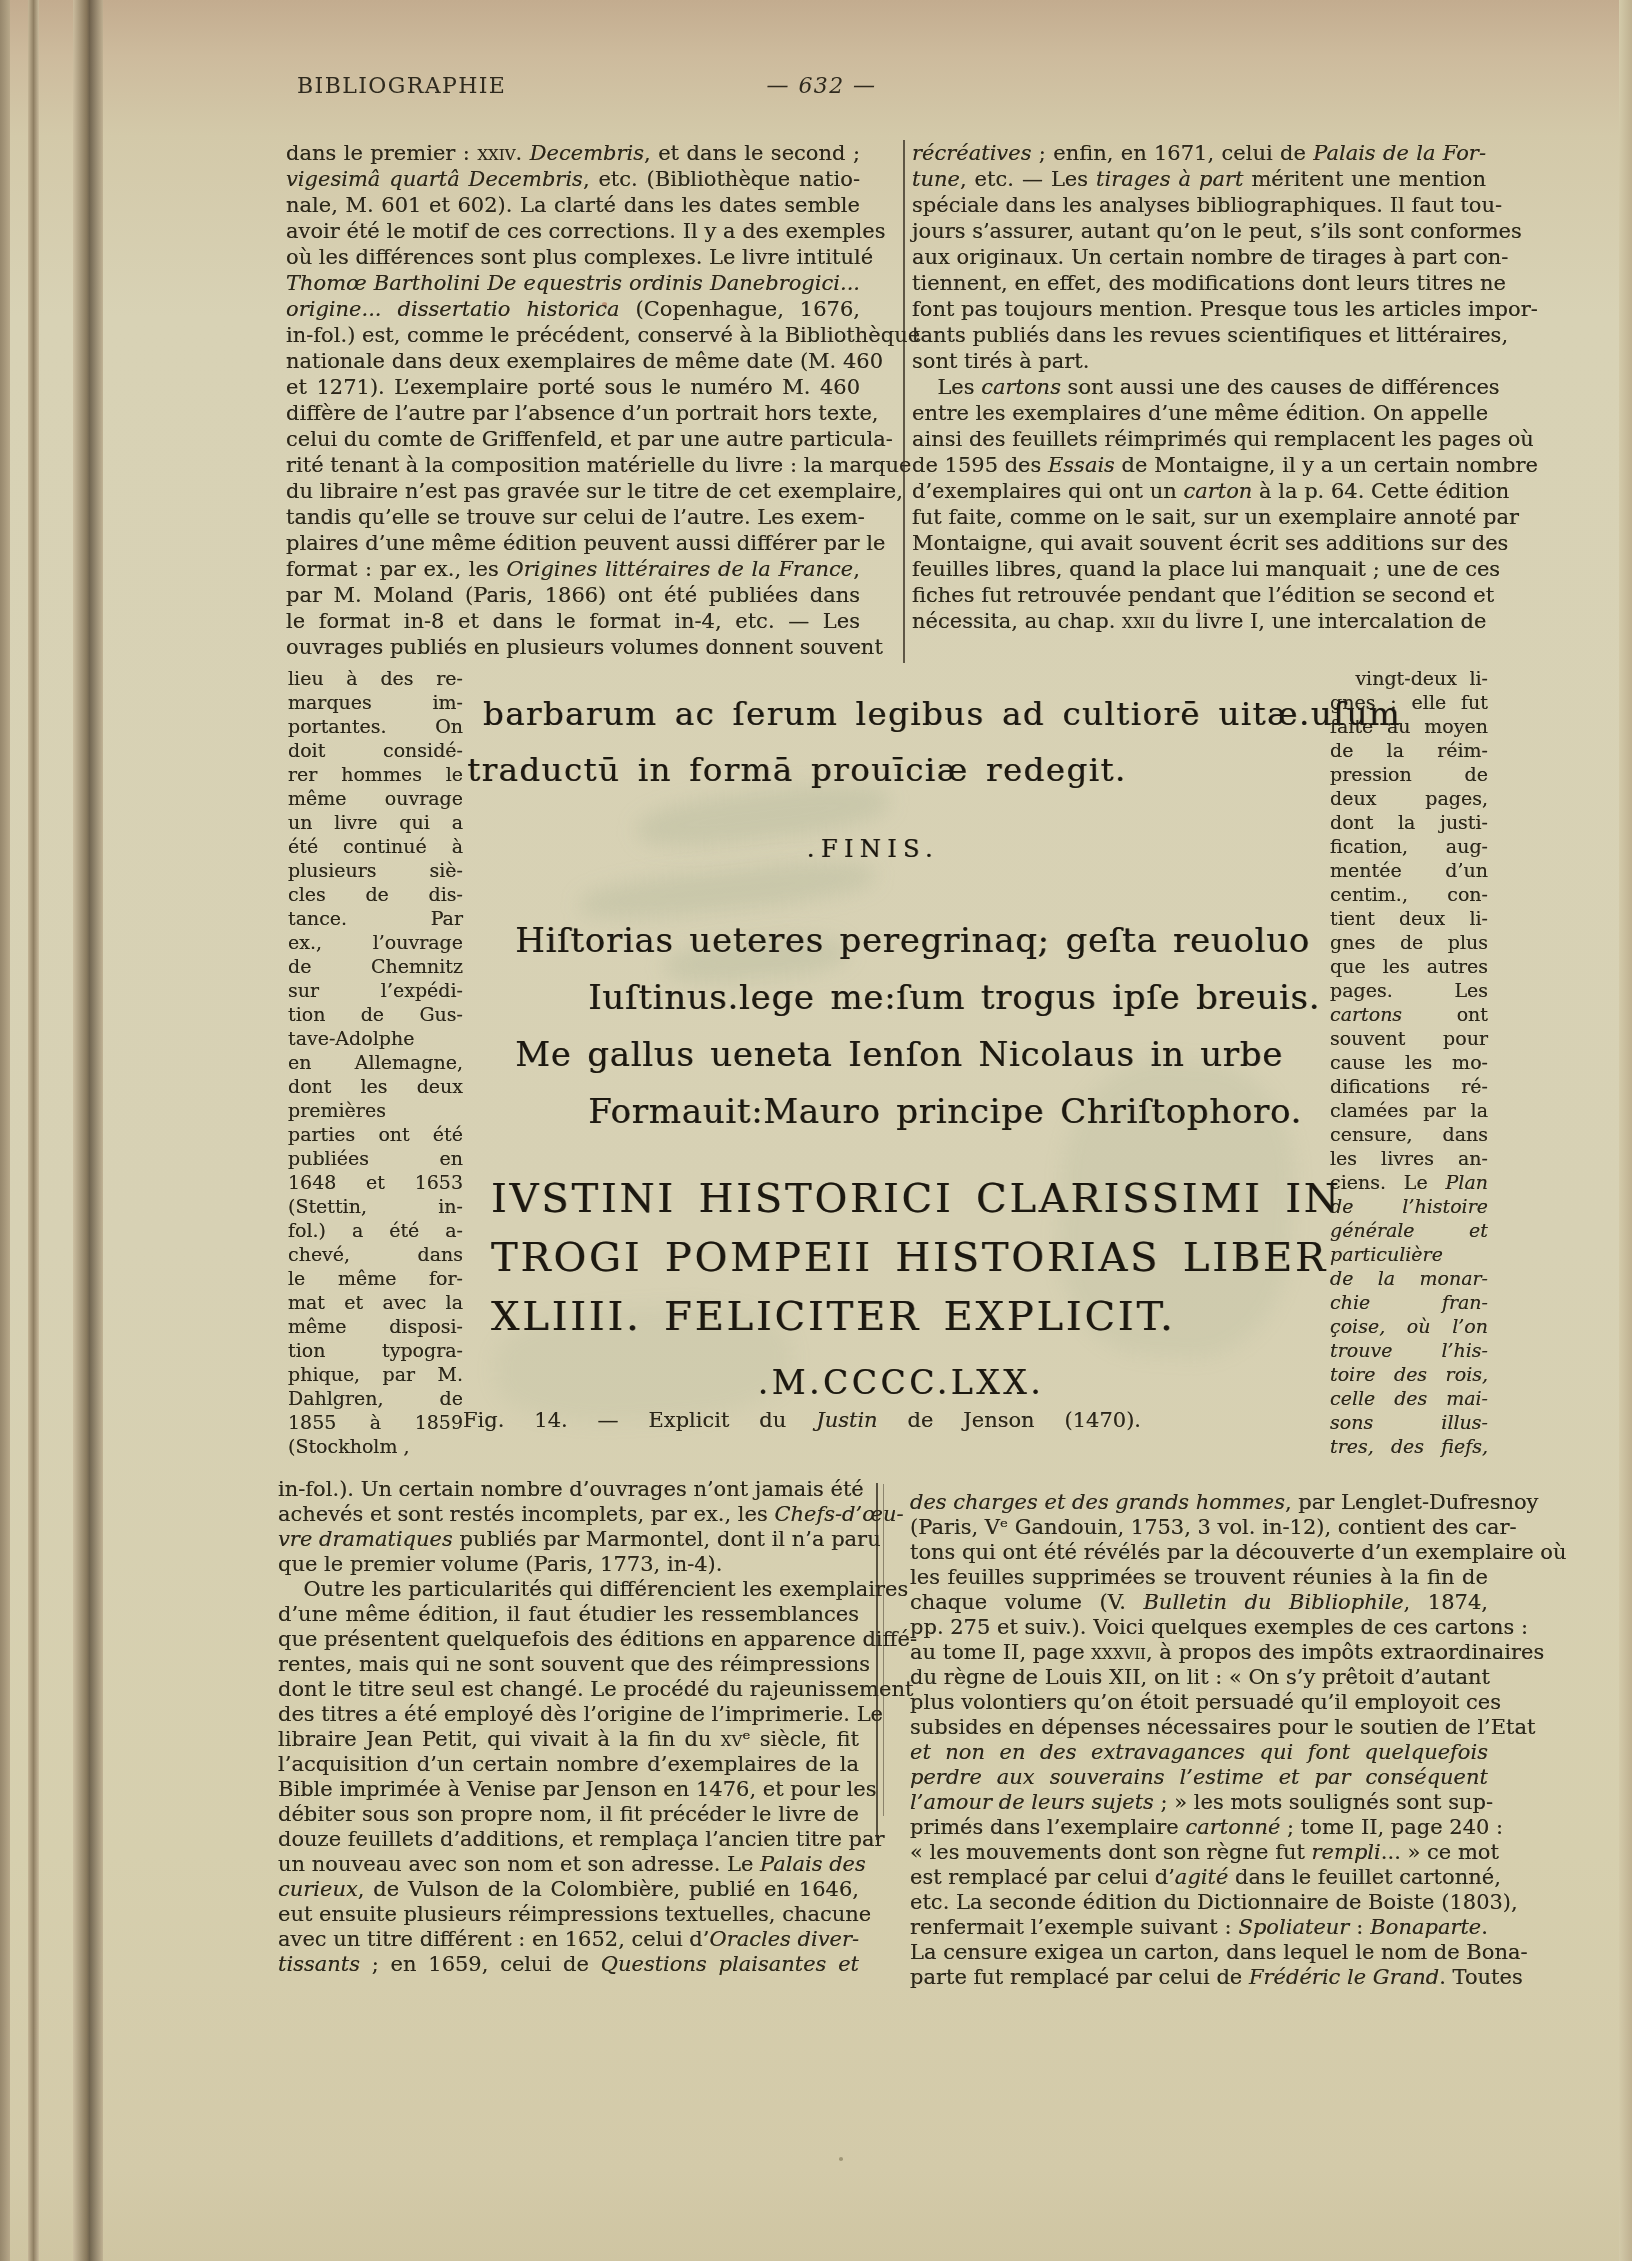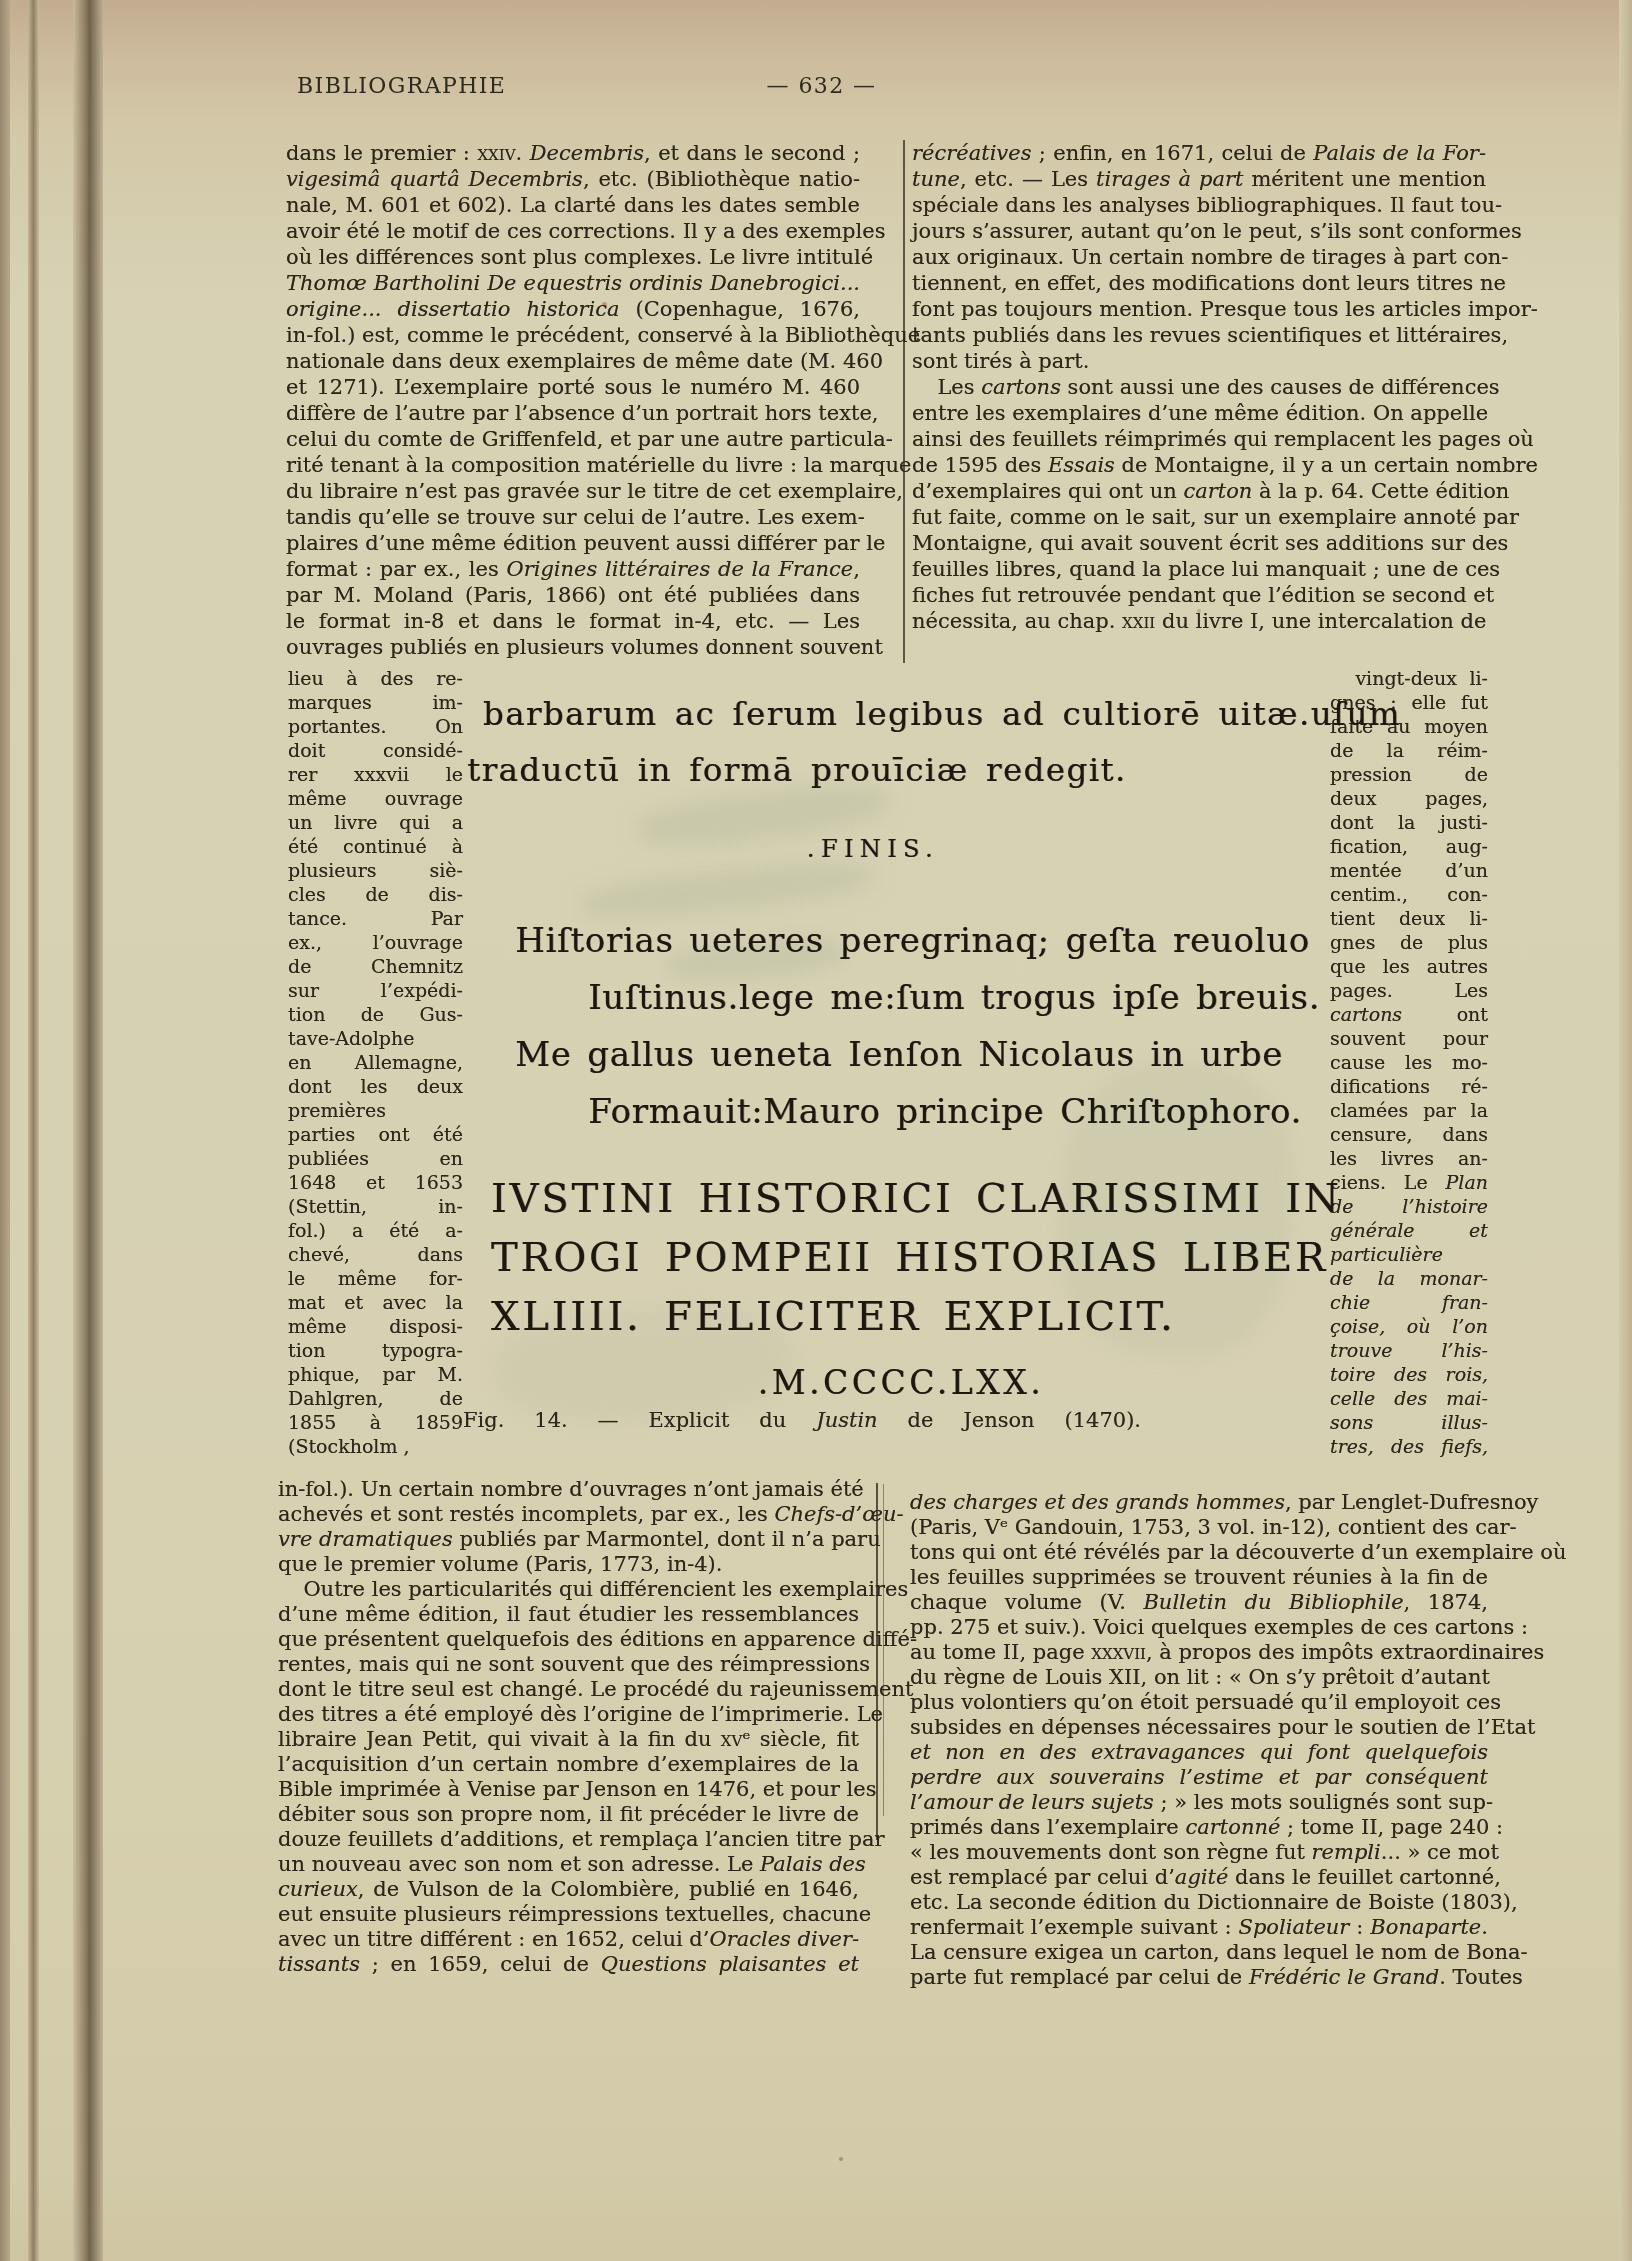--- a/index.html
+++ b/index.html
@@ -57,21 +57,21 @@
   <div class="speck" style="left:1197px;top:609px;width:4.2px;height:4.2px;background:rgba(170,110,80,.4);"></div>
   <div class="speck" style="left:839px;top:2157px;width:4.2px;height:3.5px;background:rgba(110,100,70,.5);"></div>
 
   <div class="blob" style="left:636px;top:791px;width:254px;height:49px;transform:rotate(-7deg);"></div>
   <div class="blob" style="left:579px;top:869px;width:297px;height:42px;transform:rotate(-6deg);"></div>
   <div class="blob" style="left:664px;top:940px;width:184px;height:39px;transform:rotate(-5deg);"></div>
   <div class="blob" style="left:1060px;top:1060px;width:233px;height:297px;transform:rotate(4deg);opacity:.6;"></div>
   <div class="blob" style="left:495px;top:1307px;width:297px;height:113px;transform:rotate(-3deg);opacity:.5;"></div>
 
   <div class="hdr" style="left:288px;">BIBLIOGRAPHIE</div>
-  <div class="hdr" style="left:735px;width:155px;text-align:center;">— 632 —</div>
+  <div class="hdr" style="left:735px;width:155px;text-align:center;font-style:italic;">— 632 —</div>
 
   <div class="rule" style="left:903px;top:140px;width:2.1px;height:523px;opacity:.8;"></div>
   <div class="rule" style="left:876px;top:1483px;width:2.1px;height:357px;opacity:.85;"></div>
   <div class="rule" style="left:883px;top:1484px;width:0.7px;height:332px;opacity:.5;"></div>
 
   <div class="col" style="left:286px;top:140px;width:574px;">
       <div class="tl"><span>dans le premier : </span><span class="sc">xxiv</span><span>. </span><span class="it">Decembris</span><span>, et dans le second ;</span></div>
       <div class="tl"><span class="it">vigesimâ quartâ Decembris</span><span>, etc. (Bibliothèque natio-</span></div>
       <div class="tl"><span>nale, M. 601 et 602). La clarté dans les dates semble</span></div>
       <div class="tl"><span>avoir été le motif de ces corrections. Il y a des exemples</span></div>
@@ -112,21 +112,21 @@
       <div class="tl"><span>feuilles libres, quand la place lui manquait ; une de ces</span></div>
       <div class="tl"><span>fiches fut retrouvée pendant que l’édition se second et</span></div>
       <div class="tl"><span>nécessita, au chap. </span><span class="sc">xxii</span><span> du livre I, une intercalation de</span></div>
     </div>
 
   <div class="col narrow" style="left:288px;top:666px;width:175px;">
       <div class="tl"><span>lieu à des re-</span></div>
       <div class="tl"><span>marques im-</span></div>
       <div class="tl"><span>portantes. On</span></div>
       <div class="tl"><span>doit considé-</span></div>
-      <div class="tl"><span>rer xxxvii le</span></div>
+      <div class="tl"><span>rer hommes le</span></div>
       <div class="tl"><span>même ouvrage</span></div>
       <div class="tl"><span>un livre qui a</span></div>
       <div class="tl"><span>été continué à</span></div>
       <div class="tl"><span>plusieurs siè-</span></div>
       <div class="tl"><span>cles de dis-</span></div>
       <div class="tl"><span>tance. Par</span></div>
       <div class="tl"><span>ex., l’ouvrage</span></div>
       <div class="tl"><span>de Chemnitz</span></div>
       <div class="tl"><span>sur l’expédi-</span></div>
       <div class="tl"><span>tion de Gus-</span></div>

